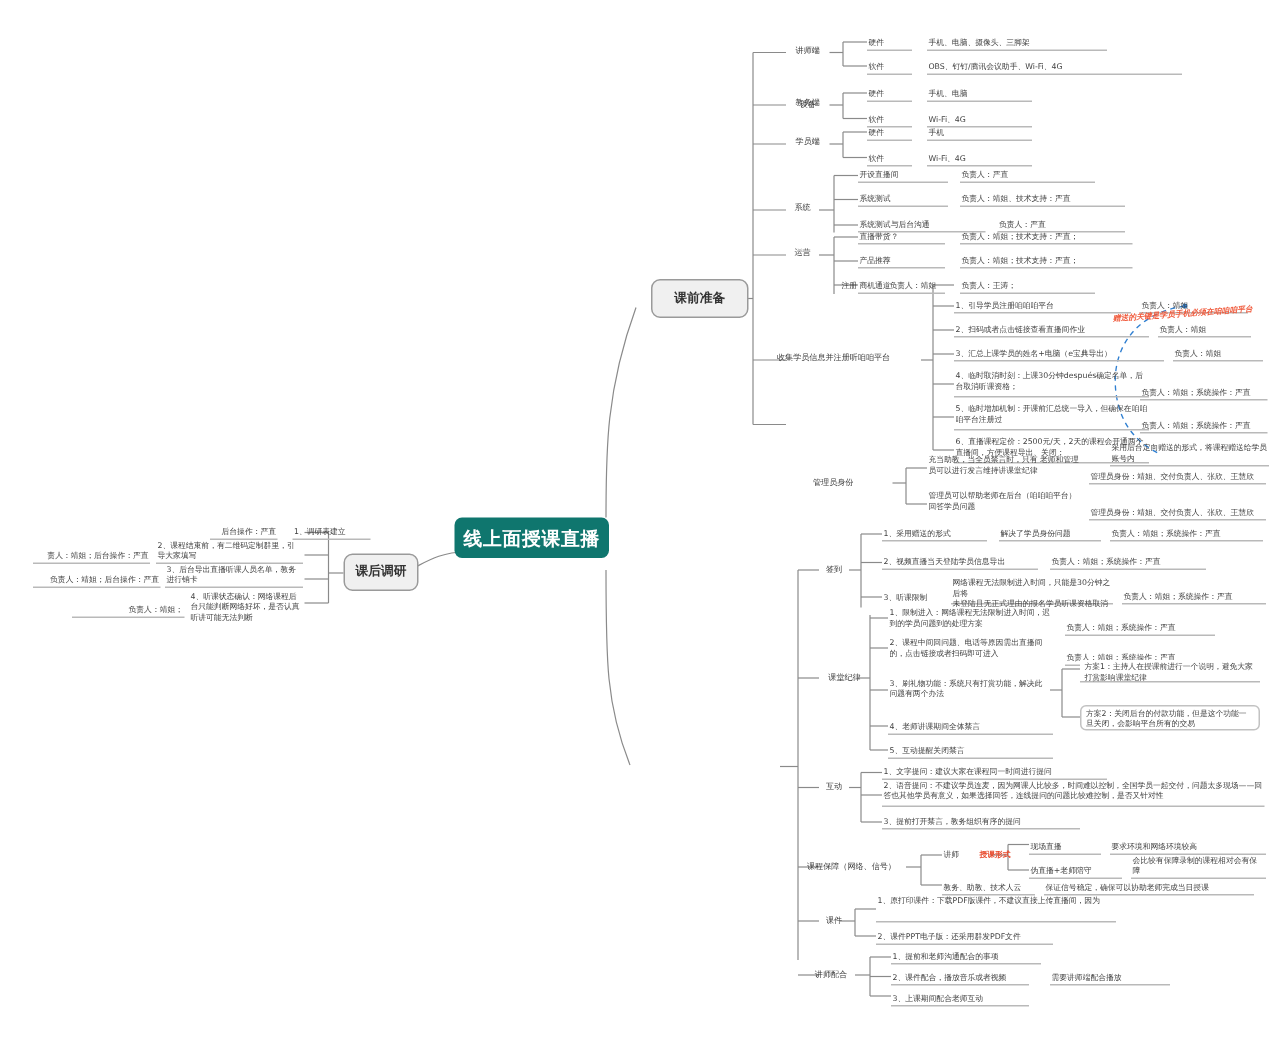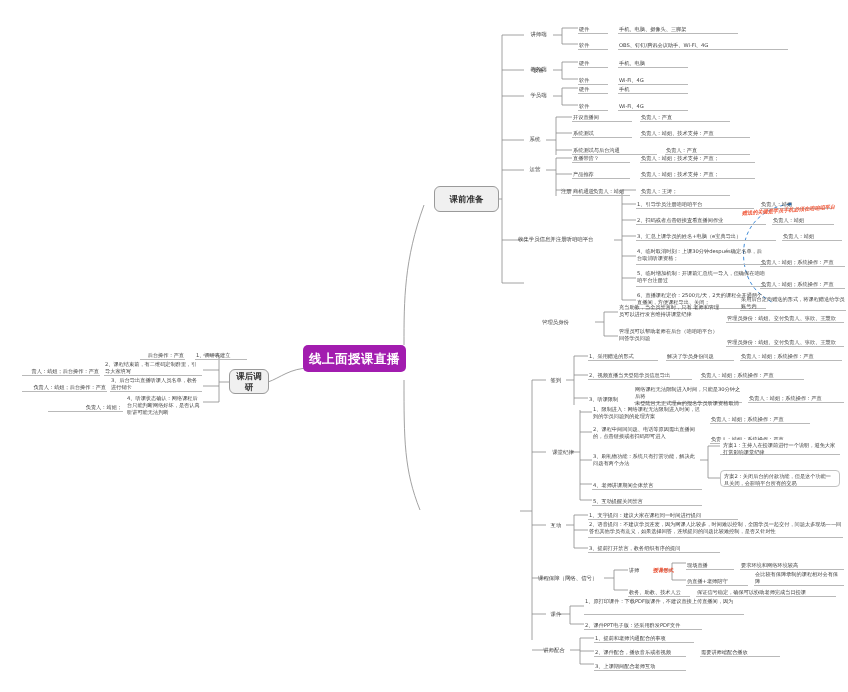--- a/index.html
+++ b/index.html
@@ -5,21 +5,21 @@
   html,body{margin:0;padding:0;background:#ffffff;}
   body{width:848px;height:692px;position:relative;overflow:hidden;
        font-family:"DejaVu Sans","Liberation Sans",sans-serif;
        color:#3c3c3c;-webkit-font-smoothing:antialiased;}
   #canvas{position:absolute;left:0;top:0;width:848px;height:692px;}
   svg.links{position:absolute;left:0;top:0;width:848px;height:692px;pointer-events:none;}
 
   
   .node{position:absolute;box-sizing:border-box;line-height:1.25;}
 
-  .root{background:#a21caf;color:#ffffff;border-radius:5px;
+  .root{background:#0f766e;color:#ffffff;border-radius:5px;
         font-size:12.5px;font-weight:bold;letter-spacing:.5px;
         display:flex;align-items:center;justify-content:center;
         text-align:center;padding:6px 0;}
 
   .l1{background:#f0f0f0;border:1px solid #9a9a9a;border-radius:6px;
       font-size:8.5px;font-weight:bold;color:#333;
       display:flex;align-items:center;justify-content:center;
       text-align:center;padding:4px 6px;}
 
   .l2{font-size:5.4px;color:#3a3a3a;display:flex;align-items:center;
@@ -170,21 +170,21 @@
   </g>
 
   <path d="M790 204 C760 208 740 230 744 262 C747 285 760 296 772 302" fill="none" stroke="#2f7fd1" stroke-width="0.9" stroke-dasharray="3.5,3"></path>
   <circle cx="790" cy="204" r="1.6" fill="#2f7fd1"></circle>
 </svg>
 
 <div class="node root" style="left:303px;top:345px;width:103px;height:27px;">线上面授课直播</div>
 
 <div class="node l1" style="left:424px;top:186px;width:65px;height:26px;margin-left:10px;">课前准备</div>
 
-<div class="node l1" style="left:229px;top:369px;width:40px;height:25px;">课后调研</div>
+<div class="node l1" style="left:229px;top:369px;width:50px;height:25px;font-family:Liberation Mono, monospace;">课后调研</div>
 
 
 <div class="node l2 center" style="left:524px;top:64px;width:29px;height:12px;">设备</div>
 
 <div class="node l2 center" style="left:524px;top:29px;width:29px;height:11px;">讲师端</div>
 <div class="node leaf" style="left:578px;top:25px;width:30px;height:9px;">硬件</div>
 <div class="node leaf" style="left:618px;top:25px;width:120px;height:9px;">手机、电脑、摄像头、三脚架</div>
 <div class="node leaf" style="left:578px;top:41px;width:30px;height:9px;">软件</div>
 <div class="node leaf" style="left:618px;top:41px;width:170px;height:9px;">OBS、钉钉/腾讯会议助手、Wi-Fi、4G</div>
 

